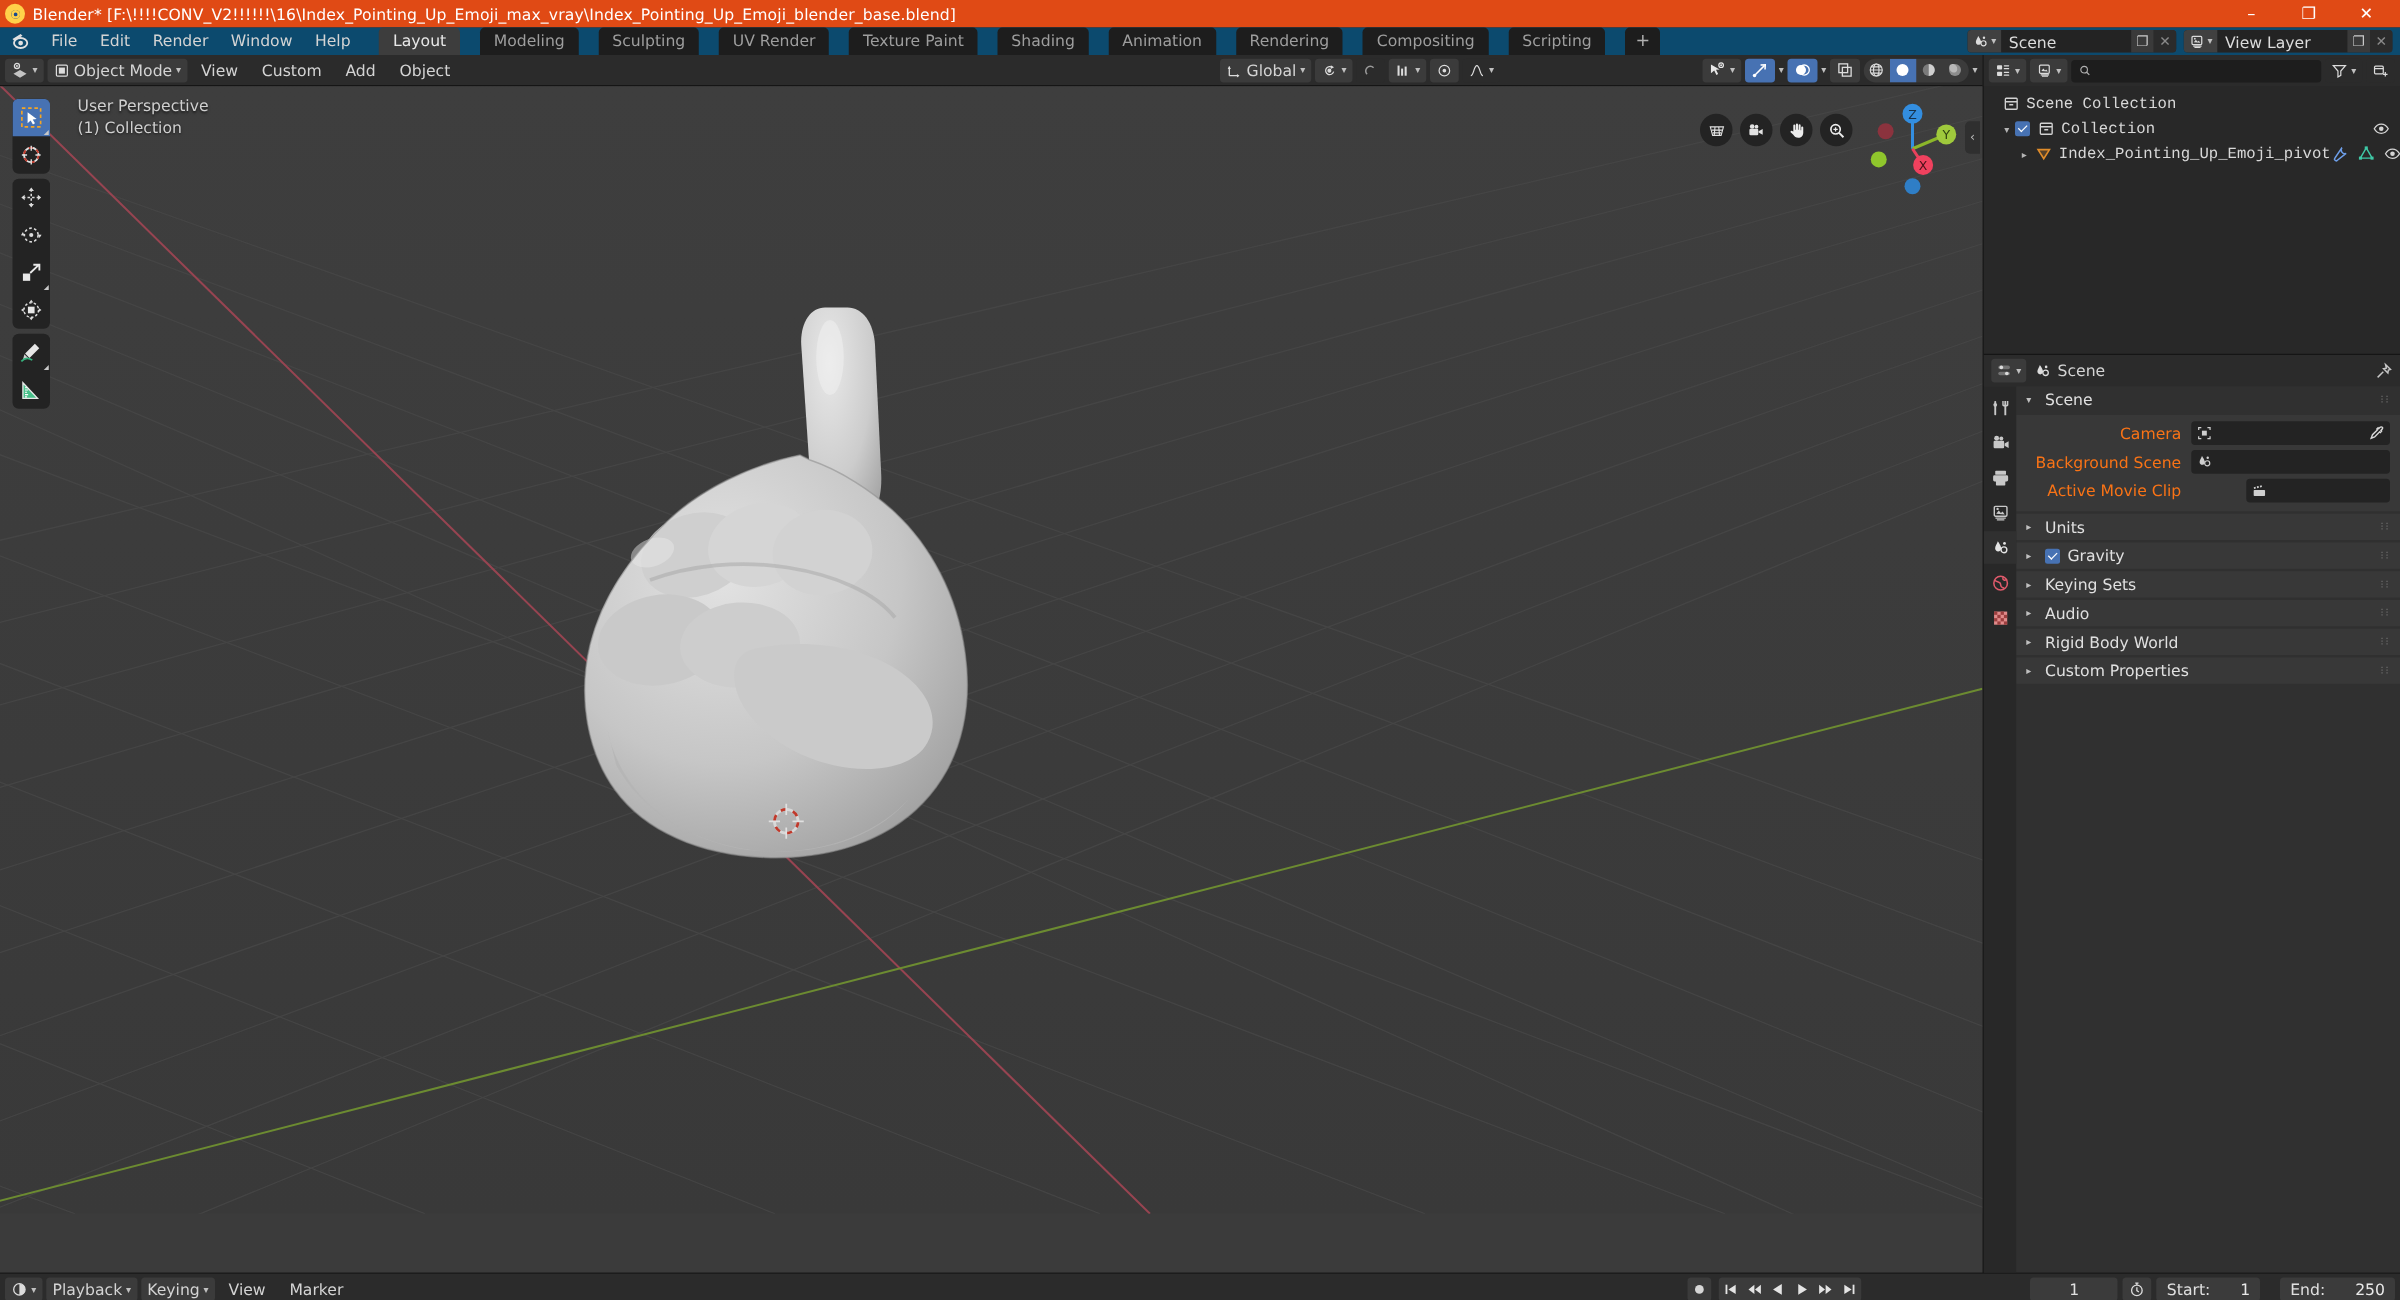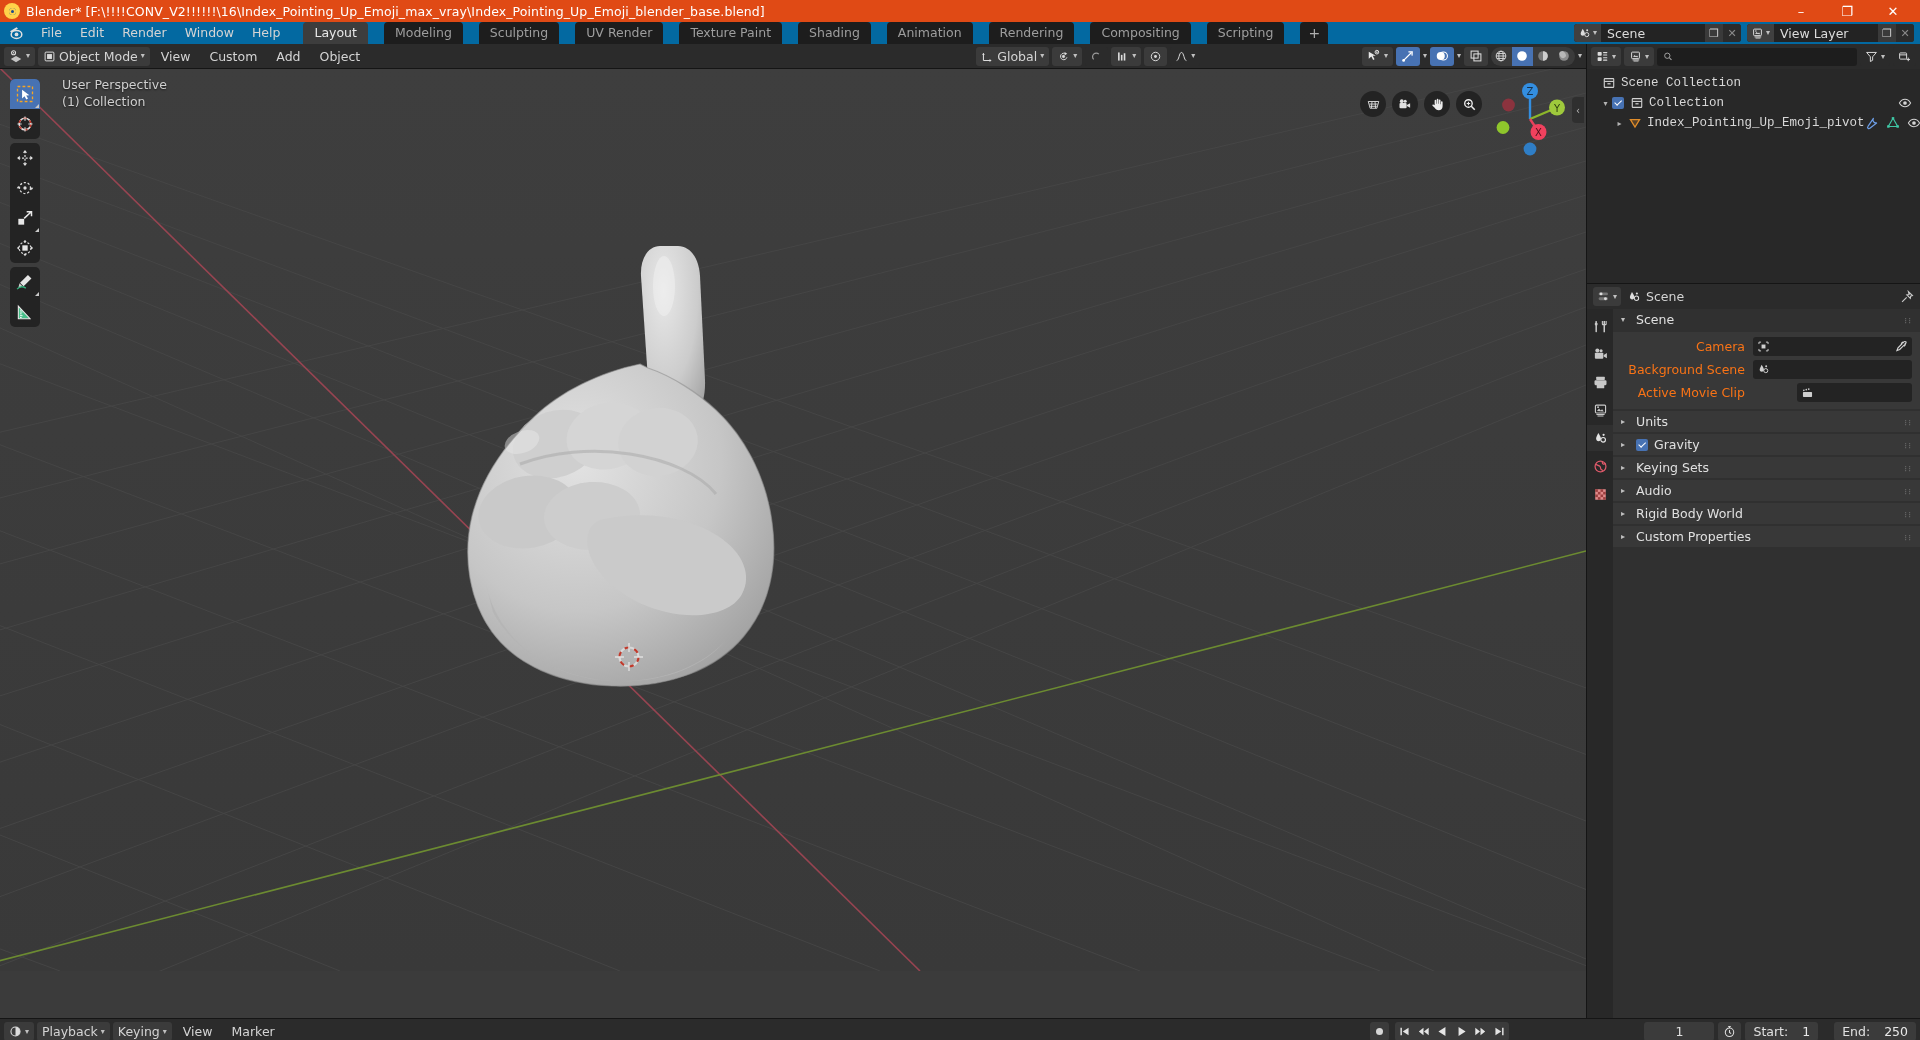--- a/index.html
+++ b/index.html
@@ -15,21 +15,21 @@
     margin-right:6px; flex:0 0 auto; }
   #titlebar .tb-icon::after { content:""; width:7px; height:7px; border-radius:50%;
     background:#1a4b8c; box-shadow:0 0 0 2px #ffd24a inset; }
   #titlebar .tb-title { color:#ffffff; font-size:12.5px; white-space:nowrap;
     letter-spacing:0.1px; }
   #titlebar .tb-win { margin-left:auto; display:flex; align-items:center; }
   #titlebar .tb-btn { width:46px; height:22px; display:flex; align-items:center;
     justify-content:center; color:#fff; font-size:13px; }
 
   
-  #topbar { height:22px; background:#0369a1; display:flex; align-items:center;
+  #topbar { height:22px; background:#0c4a6e; display:flex; align-items:center;
     padding-left:4px; position:relative; }
   .blender-logo { width:18px; height:18px; margin:0 6px 0 4px; position:relative;
     flex:0 0 auto; }
   .blender-logo svg { display:block; }
   .menu-item { padding:2px 9px; font-size:12.5px; color:#d4d4d4; white-space:nowrap;
     line-height:16px; border-radius:3px; }
   .ws-tabs { display:flex; align-items:flex-end; height:22px; margin-left:14px;gap:16px; }
   .ws-tab { padding:3px 11px 3px; font-size:12.5px; color:#9e9e9e; white-space:nowrap;
     line-height:16px; border-radius:4px 4px 0 0; background:#1d1d1d; }
   .ws-tab.active { background:#3d3d3d; color:#e8e8e8; }
@@ -178,21 +178,21 @@
     justify-content:center; }
   .rec-dot { width:19px; height:19px; border-radius:3px; background:#3b3b3b;
     display:flex; align-items:center; justify-content:center; margin-right:6px; }
   .rec-dot::after { content:""; width:7px; height:7px; border-radius:50%;
     background:#d6d6d6; }
   .tl-num { height:19px; background:#3b3b3b; border-radius:3px;
     display:flex; align-items:center; justify-content:center; font-size:12.5px;
     color:#e0e0e0; padding:0 10px; min-width:70px; }
   .tl-range { height:19px; background:#3b3b3b; border-radius:3px;
     display:flex; align-items:center; font-size:12.5px; color:#e0e0e0;
-    padding:0 8px; gap:14px; }
+    padding:0 8px; gap:24px; }
   .tl-range b { font-weight:normal; color:#e8e8e8; }
 
   .ic { display:block; }
 </style>
 </head>
 <body>
 
 <div id="titlebar">
   <span class="tb-icon"></span>
   <span class="tb-title">Blender* [F:\!!!!CONV_V2!!!!!!\16\Index_Pointing_Up_Emoji_max_vray\Index_Pointing_Up_Emoji_blender_base.blend]</span>

